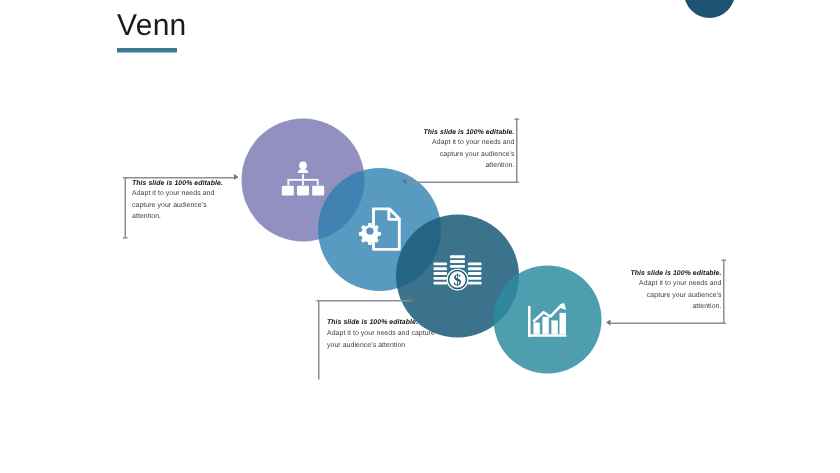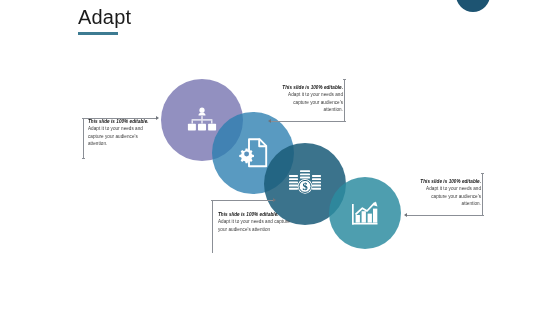--- a/index.html
+++ b/index.html
@@ -69,21 +69,21 @@
   
   #co3{left:218px;top:211px;width:72px;}
   
   #co4{left:419px;top:178px;width:62px;}
 </style>
 </head>
 <body>
 
 <div id="slide">
 
-  <div class="title">Adapt</div>
+  <div class="title">Venn</div>
   <div class="title-rule"></div>
   <div class="corner-dot"></div>
 
   <div class="circ" id="c1">
     <svg width="30" height="26" viewBox="0 0 30 26">
       <g fill="#ffffff">
         <circle cx="15" cy="3.2" r="2.6"></circle>
         <path d="M11.5 8.4c0-1.9 1.6-2.8 3.5-2.8s3.5.9 3.5 2.8z"></path>
         <rect x="14.4" y="9.1" width="1.2" height="3.2"></rect>
         <rect x="4.6" y="12.3" width="20.8" height="1.2"></rect>

